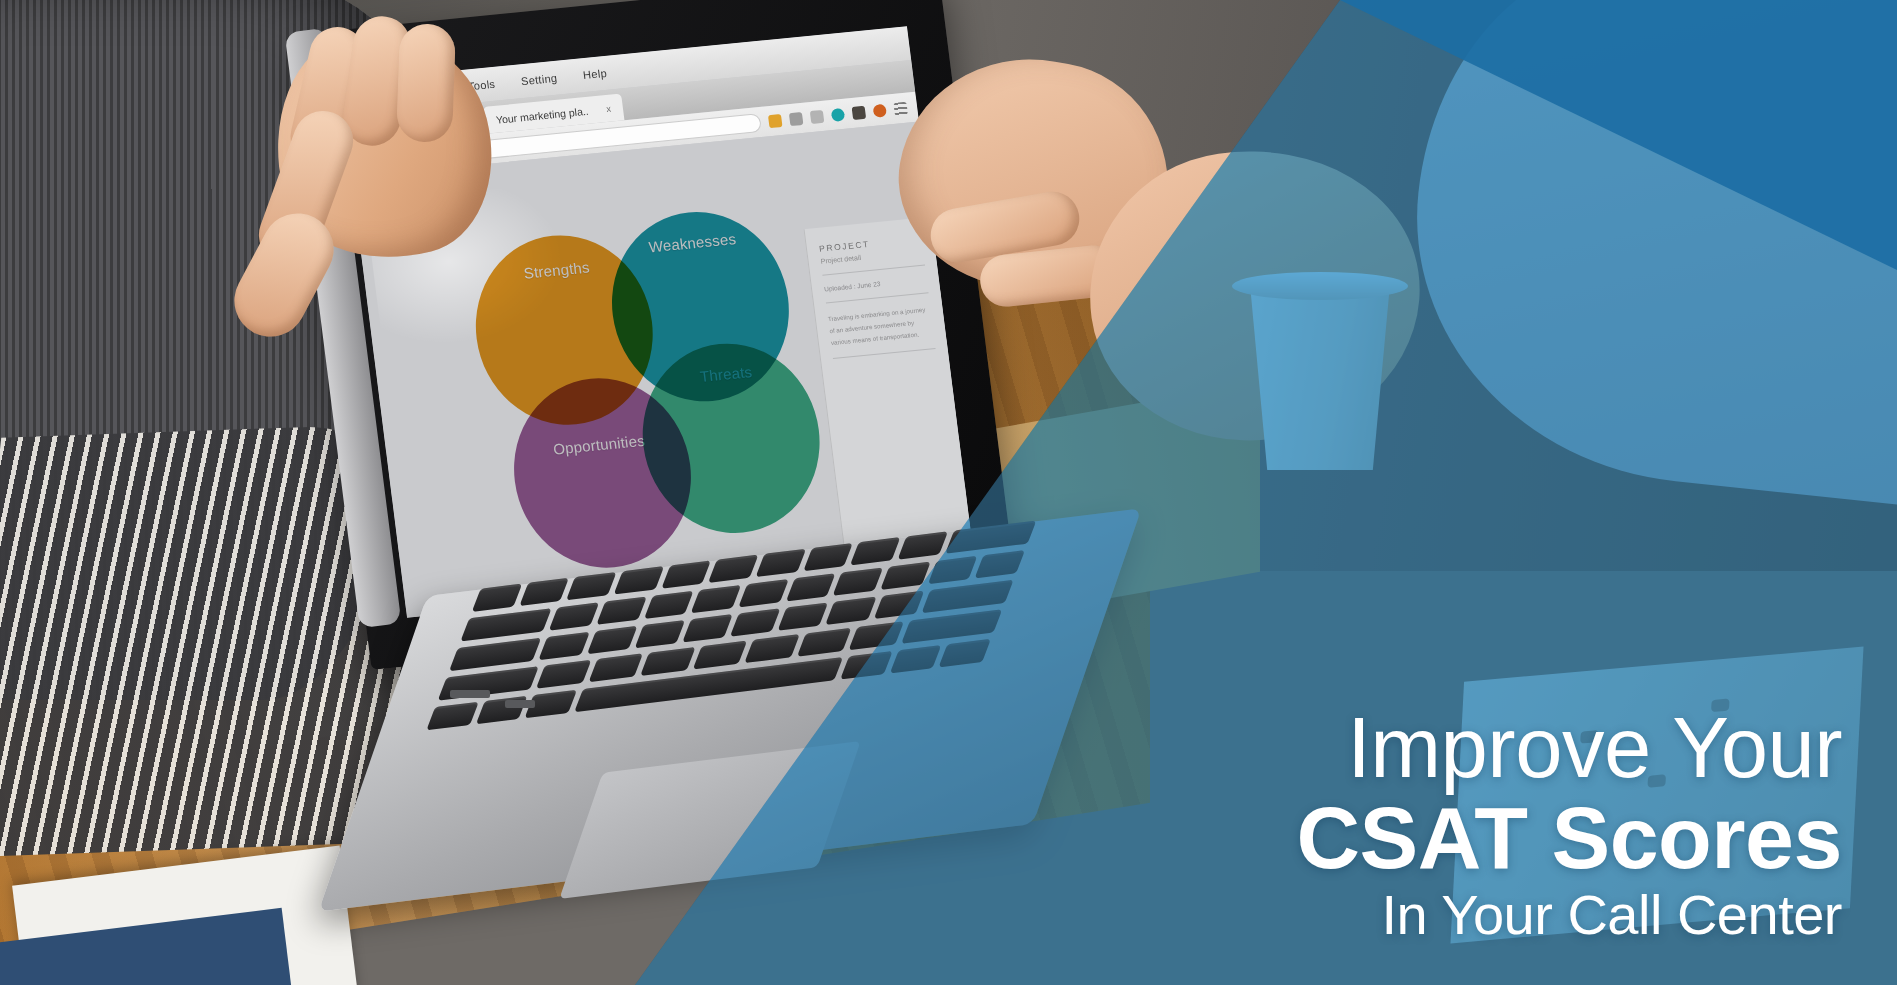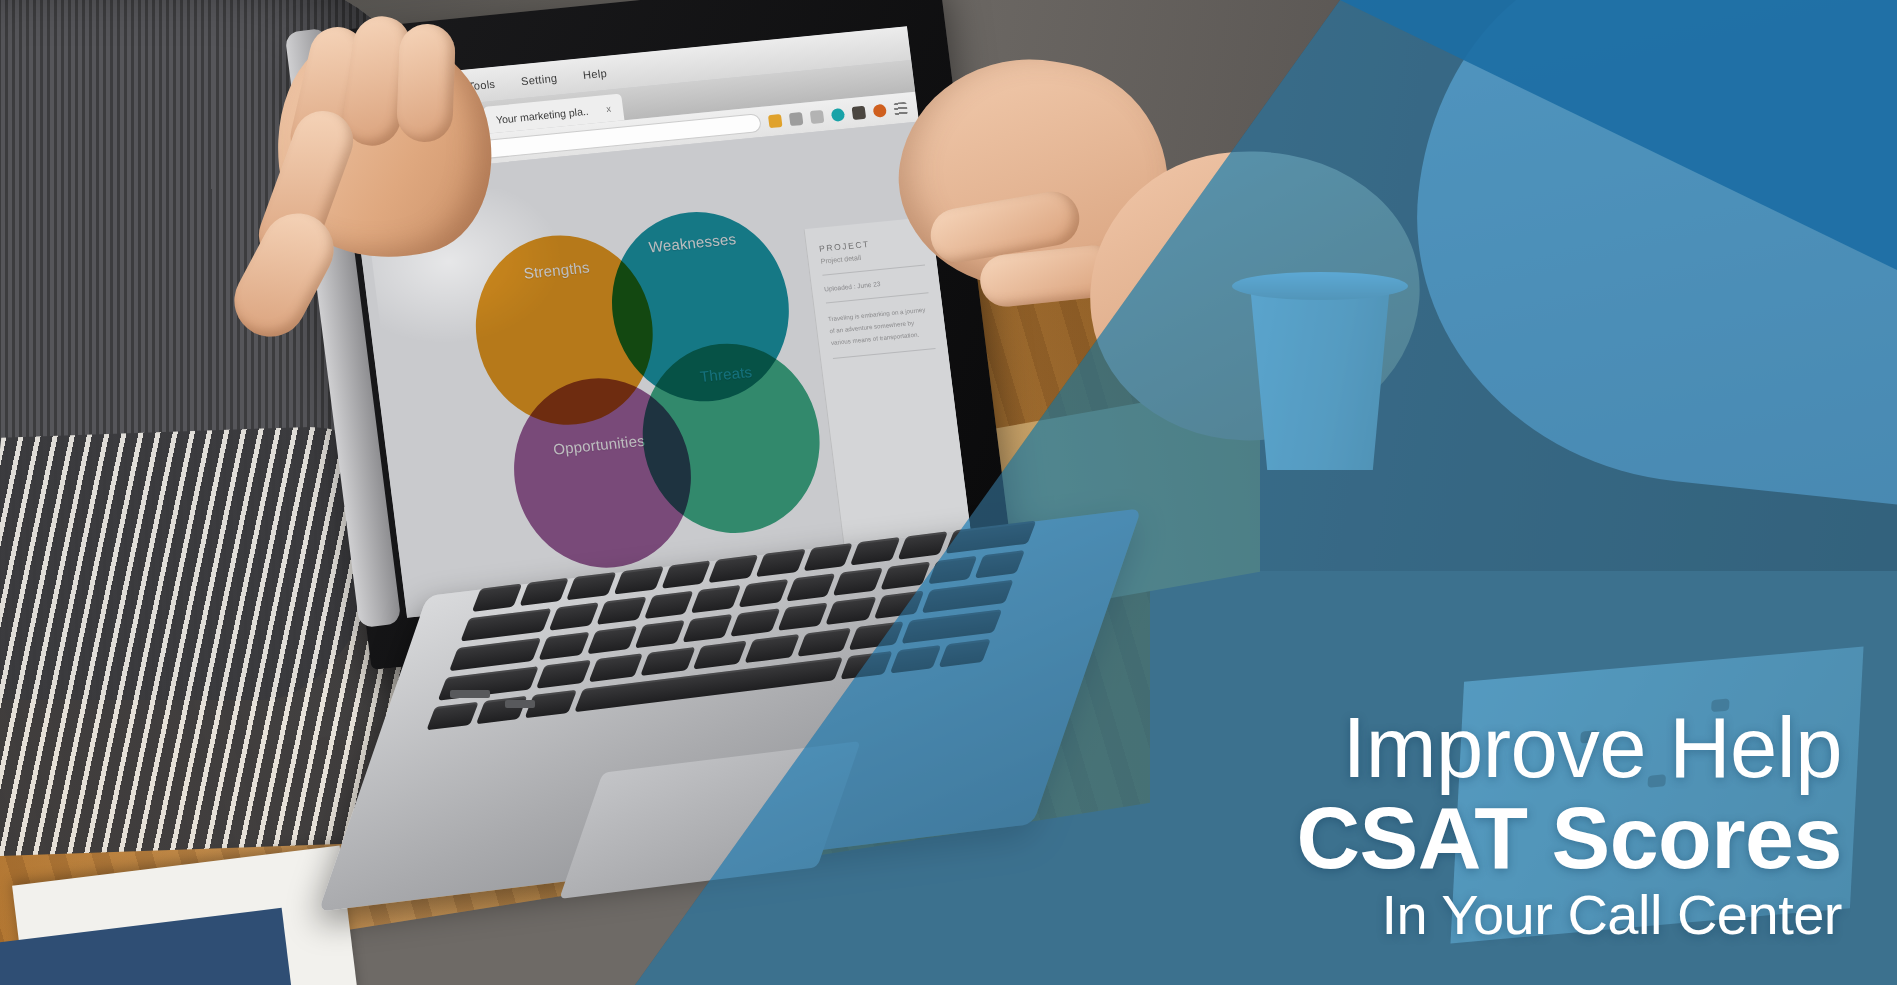--- a/index.html
+++ b/index.html
@@ -446,18 +446,18 @@
     <div class="hand-cup"></div>
     <div class="cup"></div>
     <div class="cup-lip"></div>
   </div>
 
   <div class="ov-light"></div>
   <div class="ov-light2"></div>
   <div class="ov-dark"></div>
 
   <div class="headline">
-    <div class="hl-1">Improve Help</div>
+    <div class="hl-1">Improve Your</div>
     <div class="hl-2">CSAT Scores</div>
     <div class="hl-3">In Your Call Center</div>
   </div>
 
 </div>
 
 </body></html>

